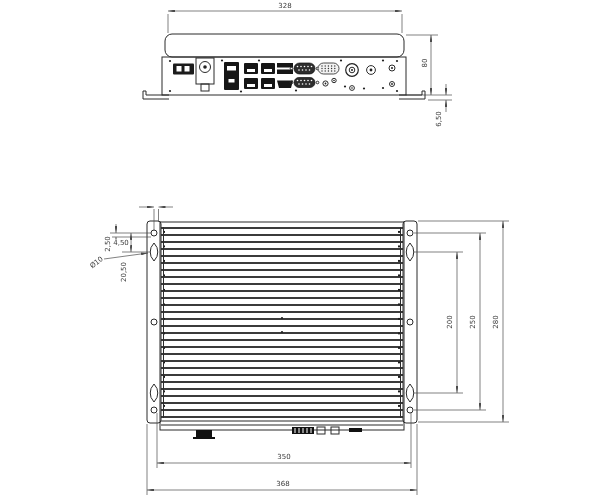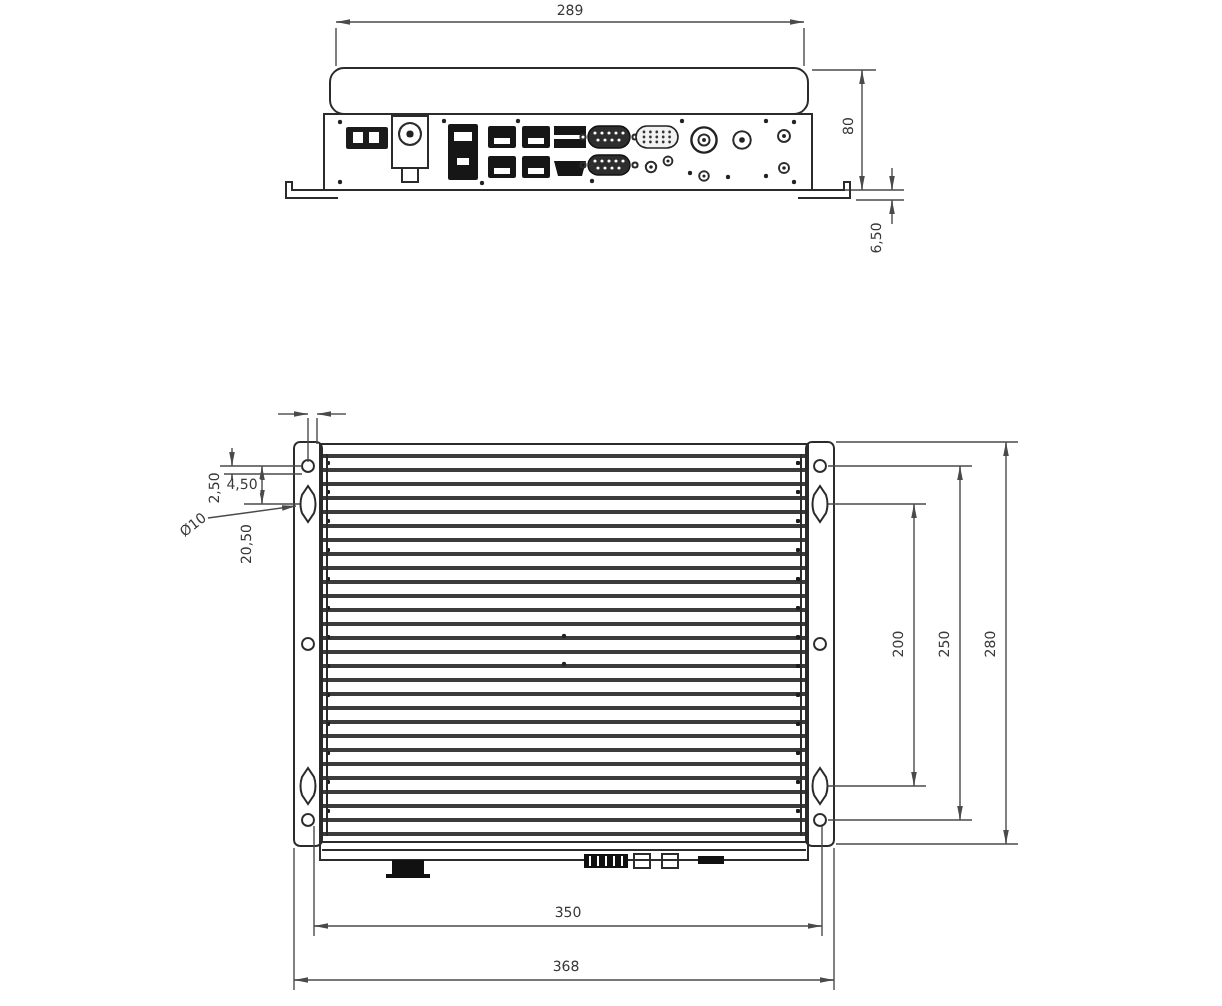--- a/index.html
+++ b/index.html
@@ -263,21 +263,21 @@
         <line class="dl" x1="112" y1="237" x2="151" y2="237"></line>
         <line class="dl" x1="116" y1="224" x2="116" y2="233" marker-end="url(#ae)"></line>
         <line class="dl" x1="116" y1="246" x2="116" y2="237" marker-end="url(#ae)"></line>
         <line class="dl" x1="131" y1="233" x2="131" y2="252" marker-start="url(#ae)" marker-end="url(#ae)"></line>
         <line class="dl" x1="122" y1="252" x2="150" y2="252"></line>
         <line class="dl" x1="104" y1="259" x2="148" y2="253" marker-end="url(#ae)"></line>
       </g>
     </g>
   </svg>
 
-  <span class="dim-label" style="left:285px;top:6px;">289</span>
+  <span class="dim-label" style="left:285px;top:6px;">328</span>
   <span class="dim-label rot90" style="left:425px;top:63px;">80</span>
   <span class="dim-label rot90" style="left:439px;top:119px;">6,50</span>
 
   <span class="dim-label" style="left:121px;top:200px;margin-top:43px;">4,50</span>
   <span class="dim-label rot90" style="left:108px;top:244px;">2,50</span>
   <span class="dim-label rot38" style="left:97px;top:263px;">Ø10</span>
   <span class="dim-label rot90" style="left:124px;top:272px;">20,50</span>
 
   <span class="dim-label rot90" style="left:450px;top:322px;">200</span>
   <span class="dim-label rot90" style="left:473px;top:322px;">250</span>

